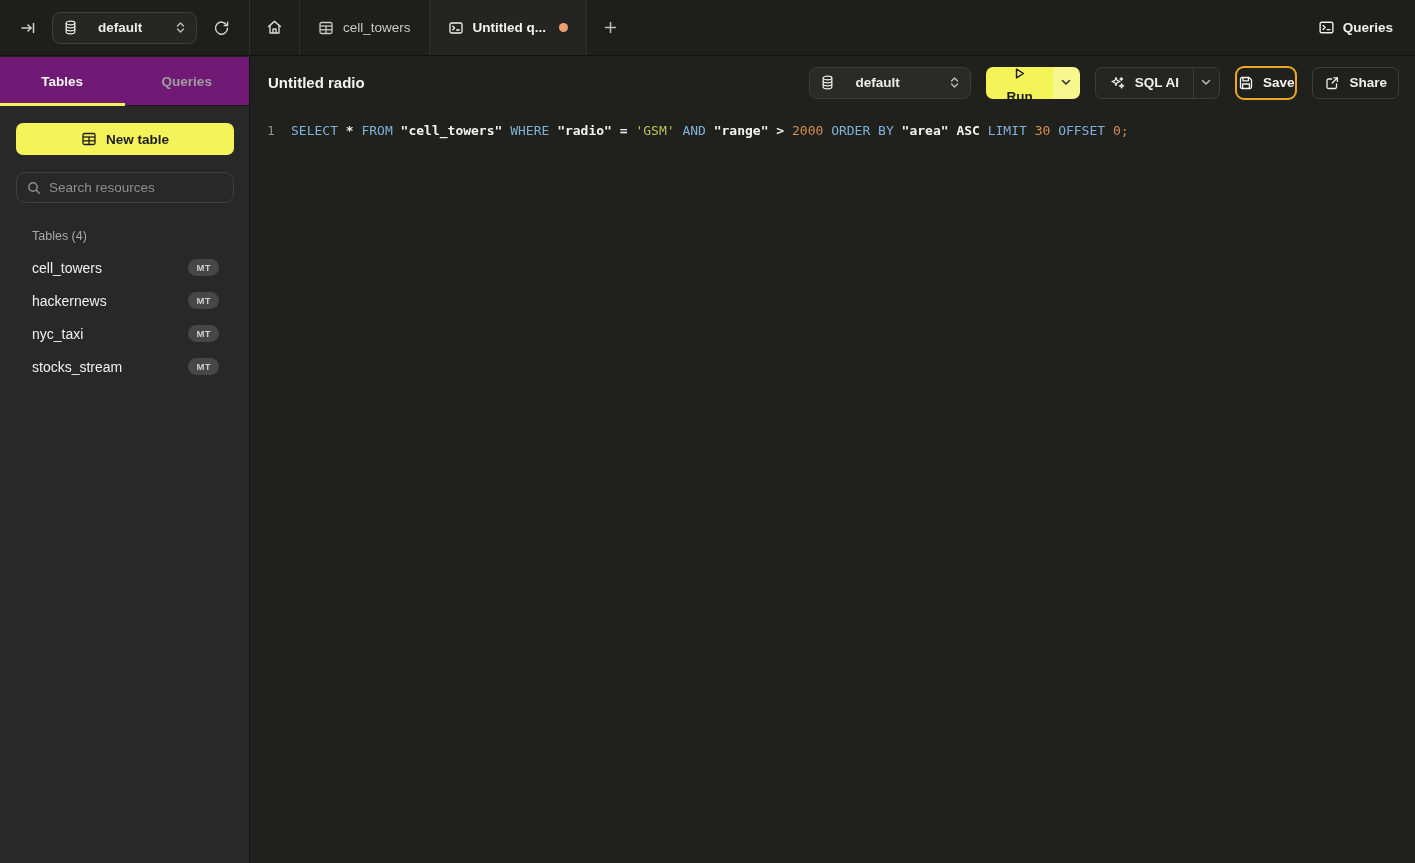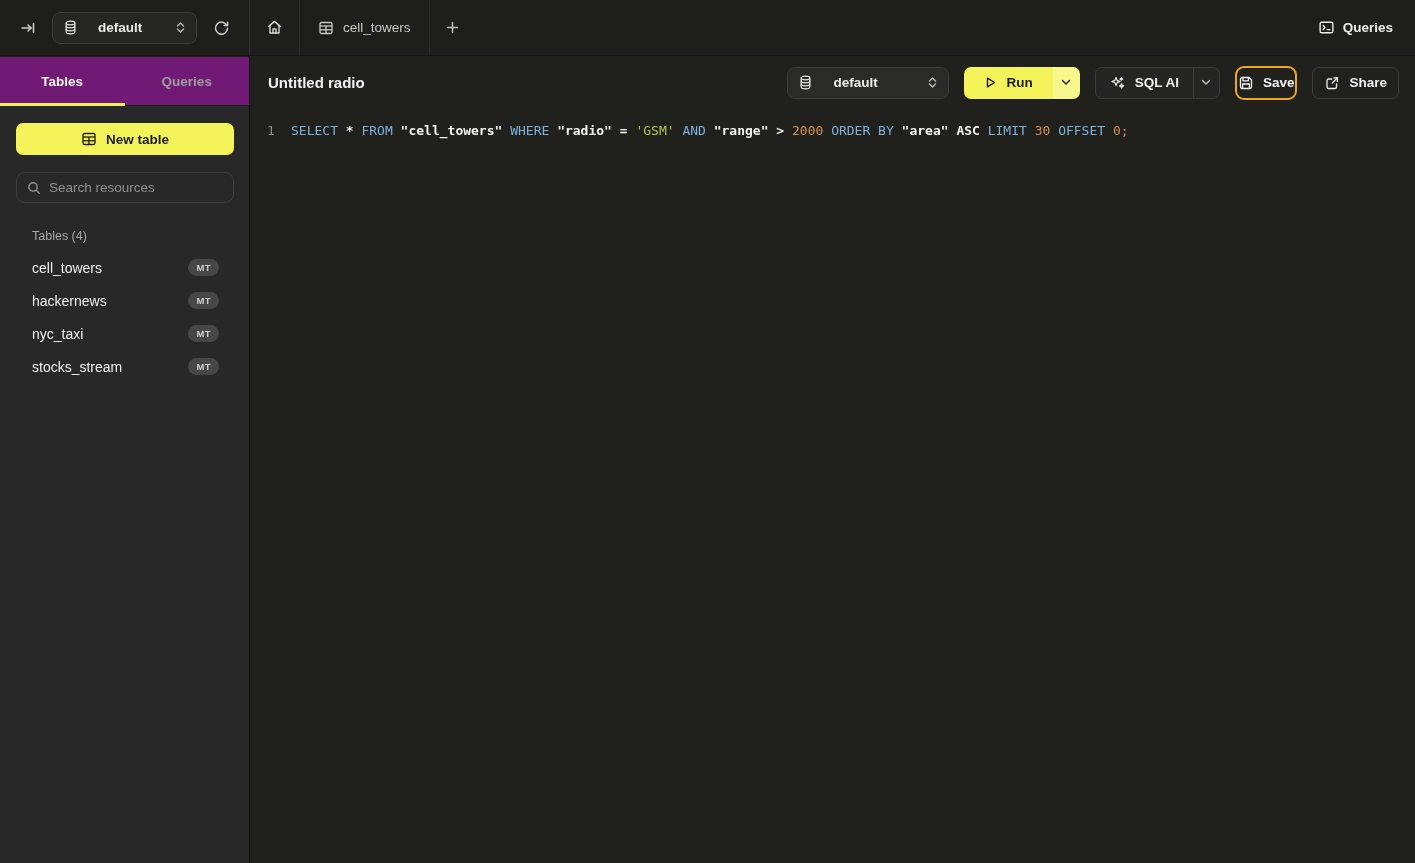--- a/index.html
+++ b/index.html
@@ -110,21 +110,21 @@
   .query-toolbar{
     height:51px; display:flex; align-items:center; padding:0 16px 0 17px;
   }
   .query-title{ font-size:15px; font-weight:600; color:#f2f2f2; }
   .controls{ margin-left:auto; display:flex; align-items:center; gap:15px; }
   .controls .db-select{ width:162px; background:#2a2b28; }
 
   .split-btn{ display:flex; align-items:stretch; height:32px; border-radius:7px; overflow:hidden; cursor:pointer; }
   .run-btn .seg-main{
     display:flex; align-items:center; gap:9px; padding:0 20px;
-    background:var(--yellow); color:#1d1d1d; font-size:13.5px; font-weight:600; border:none; cursor:pointer;
+    background:var(--yellow); color:#1d1d1d; font-size:13.5px; font-weight:600; border:none; cursor:pointer;flex-direction:column;
   }
   .run-btn .seg-caret{
     display:flex; align-items:center; justify-content:center; width:27px;
     background:var(--yellow-light); color:#2a2a2a; border:none; cursor:pointer;
   }
   .sqlai-btn{ border:1px solid var(--border); background:#252623; }
   .sqlai-btn .seg-main{
     display:flex; align-items:center; gap:9px; padding:0 14px;
     background:transparent; color:#f0f0f0; font-size:13.5px; font-weight:600; border:none; cursor:pointer;
   }
@@ -214,20 +214,31 @@
       <div class="tab tab-table">
         <span>
           <svg width="16" height="16" viewBox="0 0 16 16" fill="none" stroke="currentColor" stroke-width="1.3">
             <rect x="2" y="2.5" width="12" height="11" rx="1.5"></rect>
             <path d="M2 6 h12"></path>
               <path d="M2 9.8 h12"></path>
               <path d="M8 6 v7.5"></path>
           </svg>
         </span>
         <span>cell_towers</span>
+      </div>
+      <div class="tab active">
+        <span>
+          <svg width="16" height="16" viewBox="0 0 16 16" fill="none" stroke="currentColor" stroke-width="1.3" stroke-linecap="round" stroke-linejoin="round">
+            <rect x="2" y="3" width="12" height="10" rx="1.5"></rect>
+            <path d="M4.8 6.2 l1.8 1.8 -1.8 1.8"></path>
+              <path d="M8.6 10 h2.6"></path>
+          </svg>
+        </span>
+        <span>Untitled q...</span>
+        <span class="dot"></span>
       </div>
       <button class="tab-add">
         <span>
           <svg width="15" height="15" viewBox="0 0 15 15" fill="none" stroke="currentColor" stroke-width="1.5" stroke-linecap="round">
             <path d="M7.5 2.5 v10"></path>
               <path d="M2.5 7.5 h10"></path>
           </svg>
         </span>
       </button>
     </nav>

